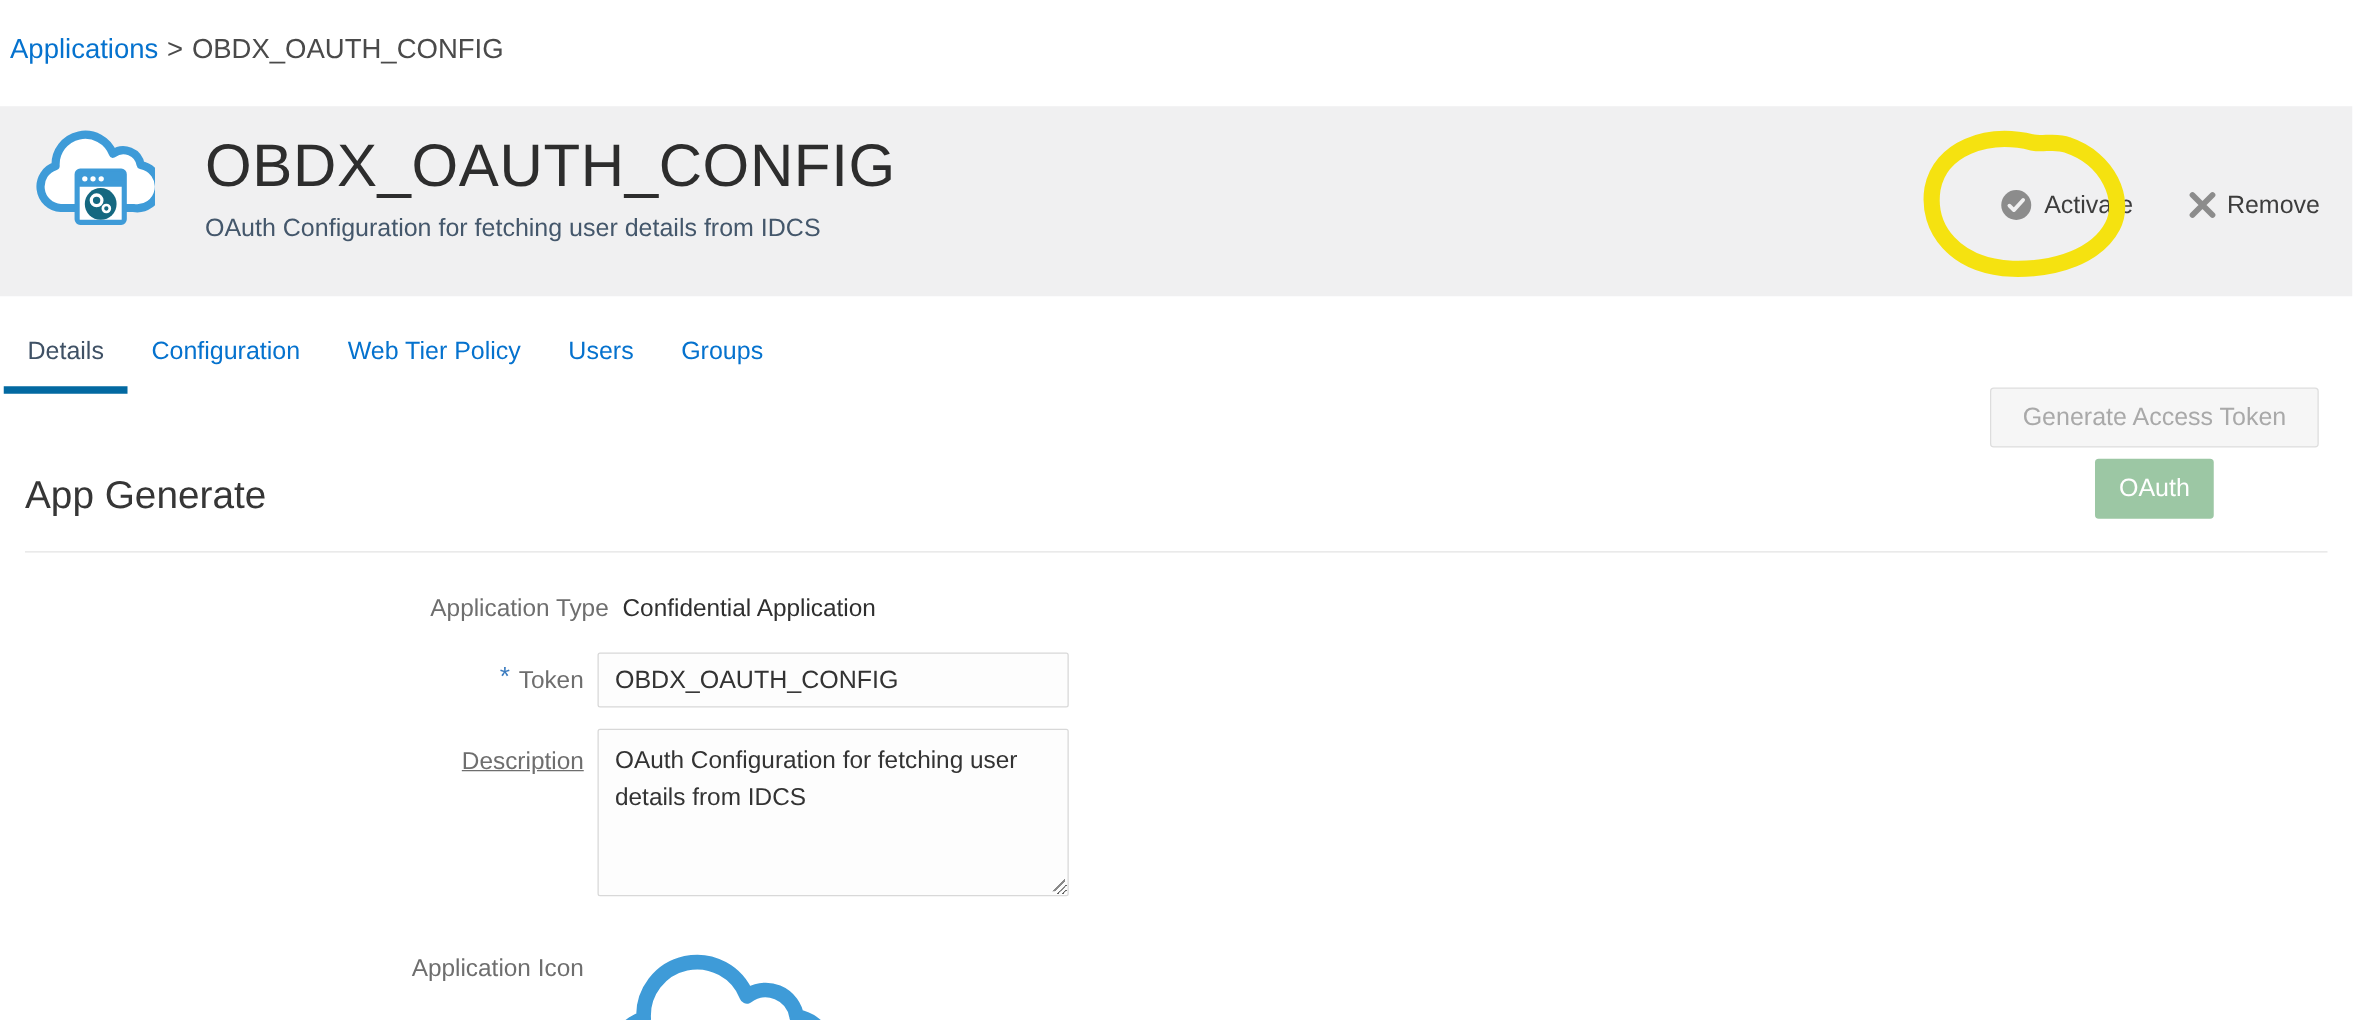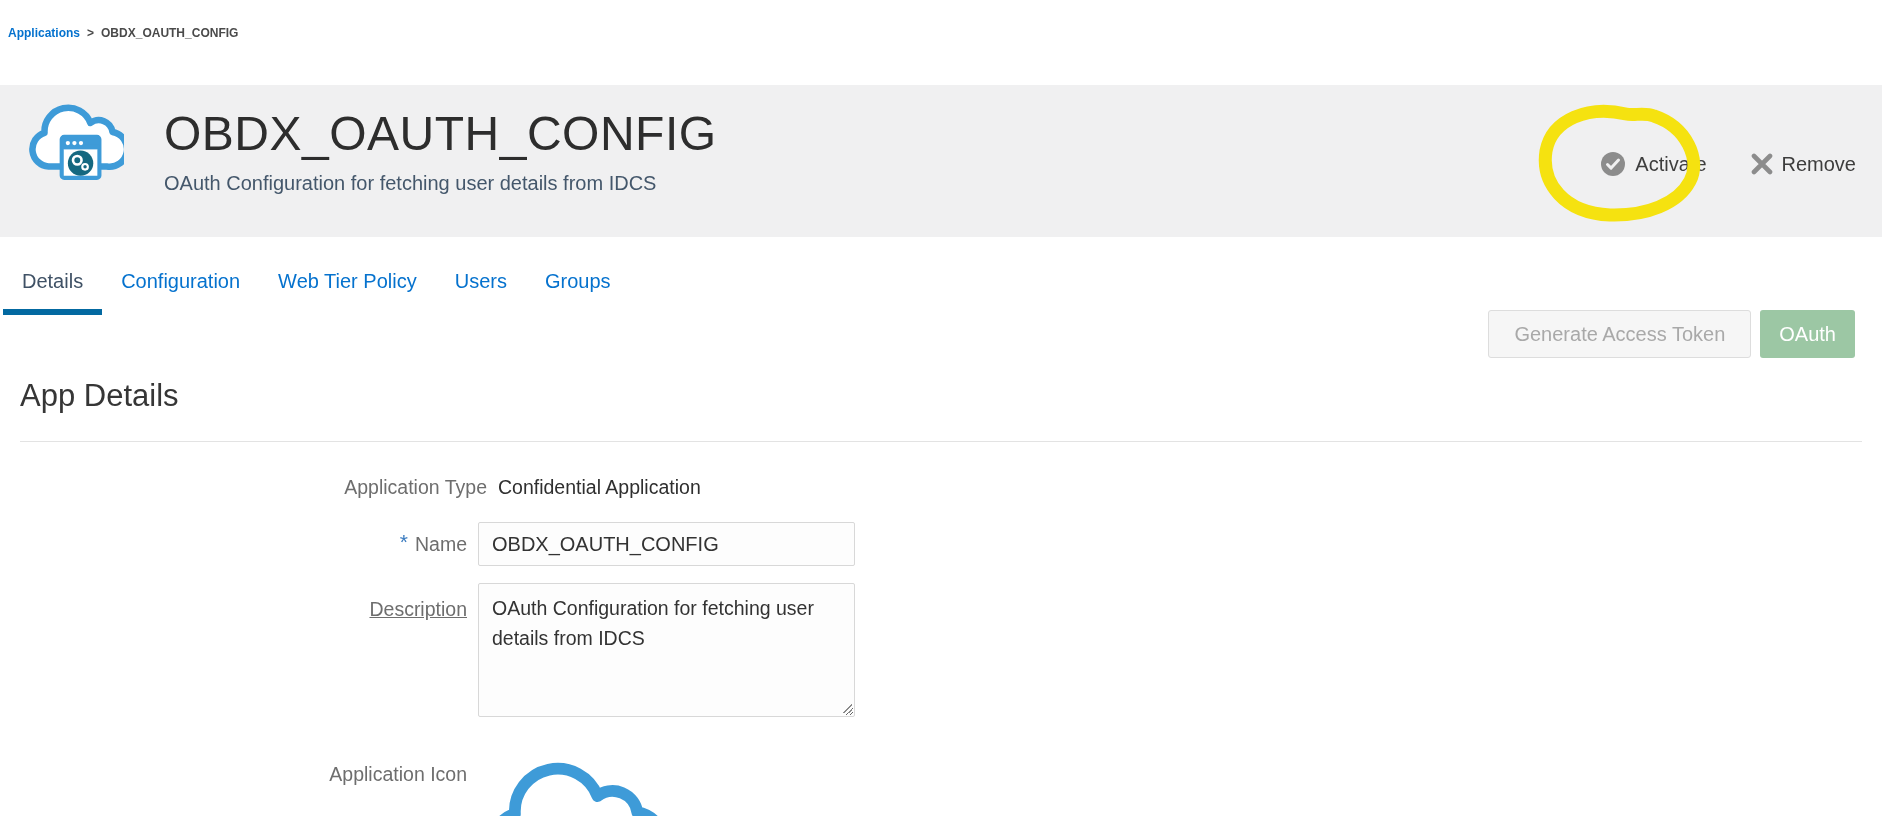--- a/index.html
+++ b/index.html
@@ -7,22 +7,21 @@
   body {
     font-family: "Liberation Sans", "DejaVu Sans", sans-serif;
     background: #ffffff;
     color: #333;
     position: relative;
   }
 
   
   .breadcrumb {
     position: absolute; top: 26px; left: 8px;
-    font-size: 12px;
-    font-weight: bold;
+    font-size: 22px;
   }
   .breadcrumb a { color: #0572ce; text-decoration: none; cursor: pointer; }
   .breadcrumb .sep { color: #4a4a4a; margin: 0 7px; }
   .breadcrumb .current { color: #4a4a4a; }
 
   
   .header-band {
     position: absolute; top: 85px; left: 0; right: 0; height: 152px;
     background: #f0f0f1;
   }
@@ -56,21 +55,21 @@
     padding: 0 19px 15px 19px; color: #0572ce; cursor: pointer;
     line-height: 26px;
   }
   .tab.active {
     color: #3f5165; border-bottom: 6px solid #0369a1; cursor: default;
   }
 
   
   .toolbar {
     position: absolute; top: 310px; right: 27px;
-    display: flex; gap: 9px; align-items: center;
+    display: flex; gap: 9px; align-items: center; flex-direction: column;
   }
   .btn {
     height: 48px; font-size: 20px; border-radius: 3px;
     font-family: inherit; display: inline-flex; align-items: center;
   }
   .btn-secondary {
     padding: 0 25px; background: #f6f6f6; border: 1px solid #dddddd;
     color: #a9a9a9; cursor: default;
   }
   .btn-primary {
@@ -193,33 +192,33 @@
   <div class="tab">Web Tier Policy</div>
   <div class="tab">Users</div>
   <div class="tab">Groups</div>
 </div>
 
 <div class="toolbar">
   <button class="btn btn-secondary">Generate Access Token</button>
   <button class="btn btn-primary">OAuth</button>
 </div>
 
-<div class="section-title">App Details</div>
+<div class="section-title">App Generate</div>
 <div class="divider"></div>
 
 <div class="form">
 
   <div class="form-row row-type">
     <div class="form-label">Application Type</div>
     <div class="form-value">Confidential Application</div>
   </div>
 
   <div class="form-row row-name">
     <div class="form-label">
-      <span class="req">*</span><span>Name</span>
+      <span class="req">*</span><span>Token</span>
     </div>
     <div class="form-value">
       <input class="text-input" type="text" value="OBDX_OAUTH_CONFIG" style="">
     </div>
   </div>
 
   <div class="form-row row-desc">
     <div class="form-label">Description</div>
     <div class="form-value">
       <span class="textarea-wrap">

